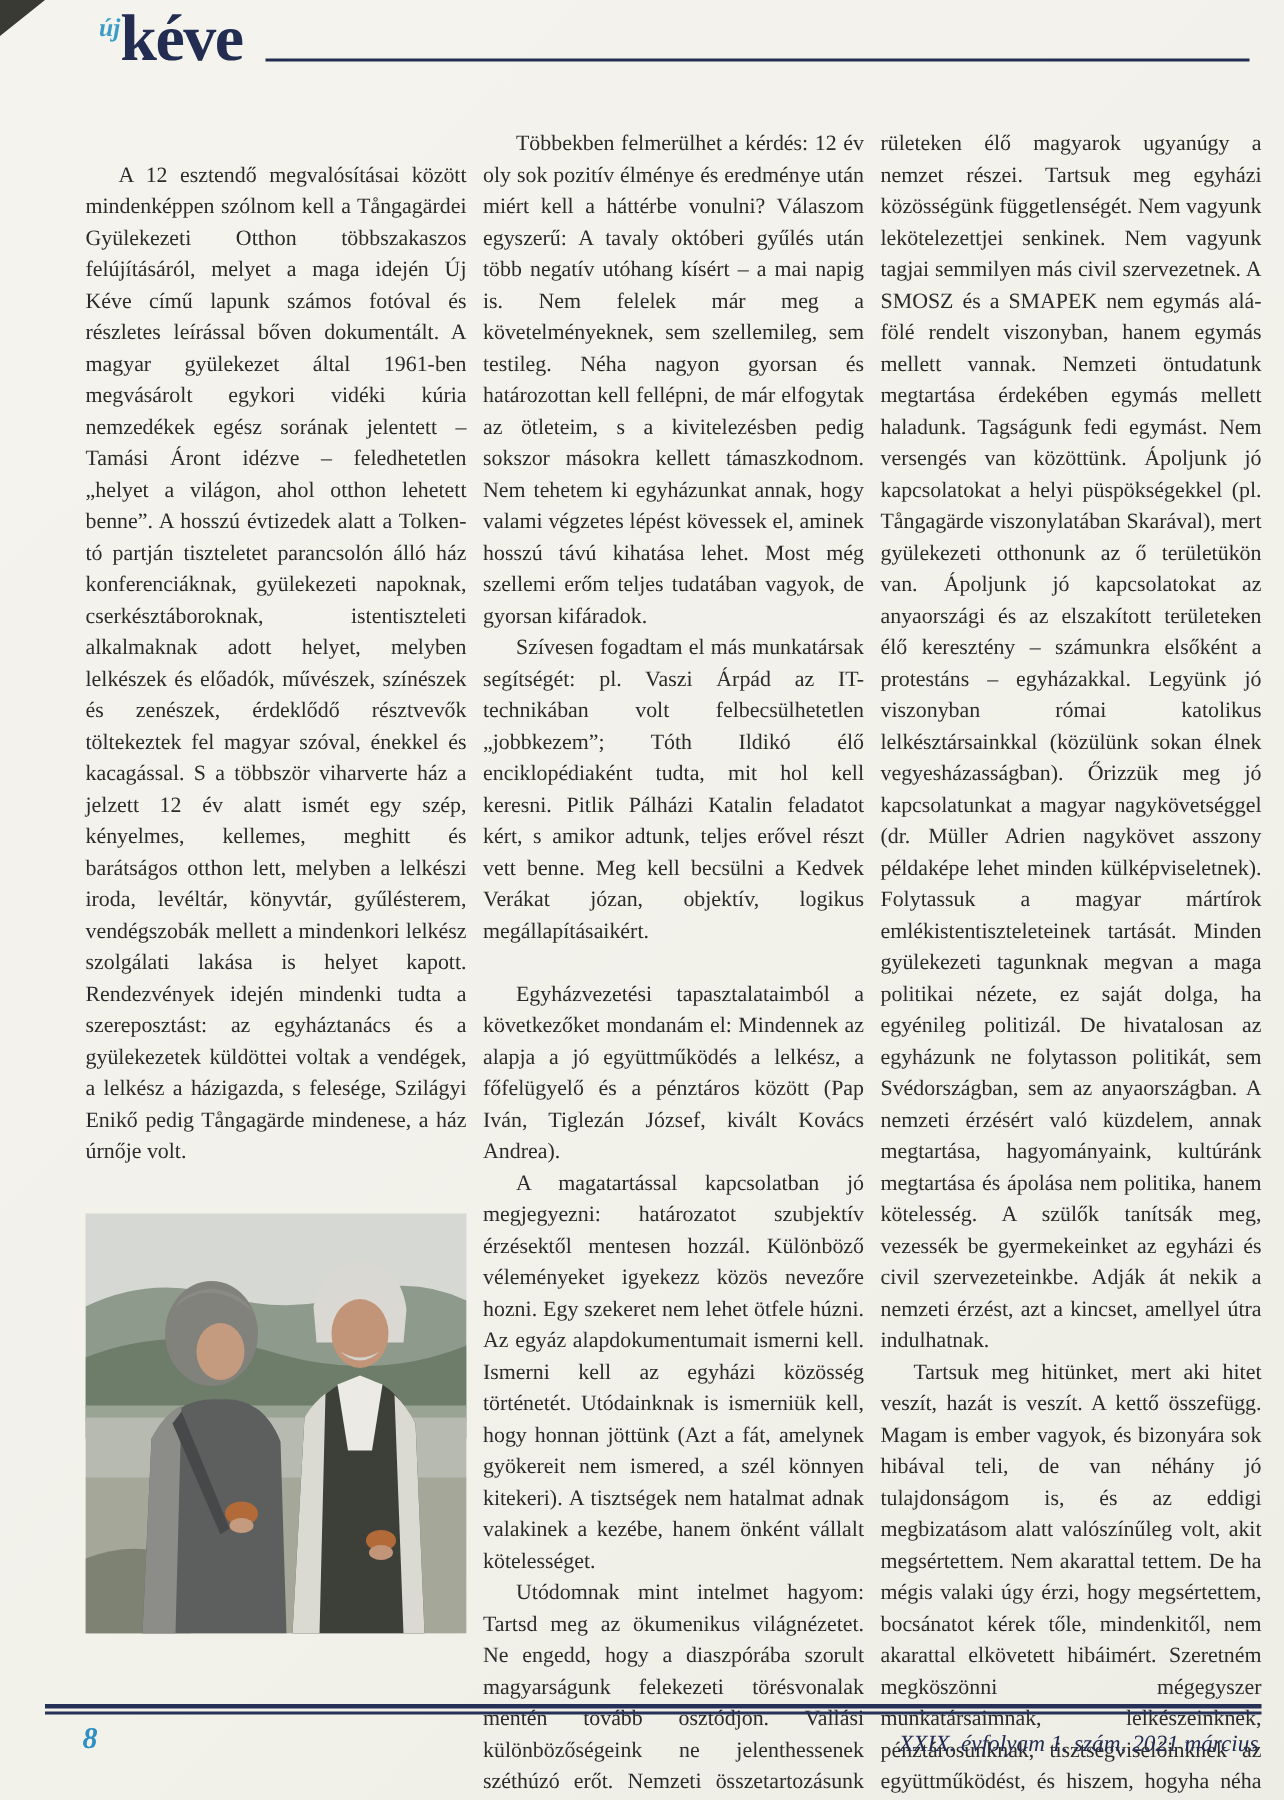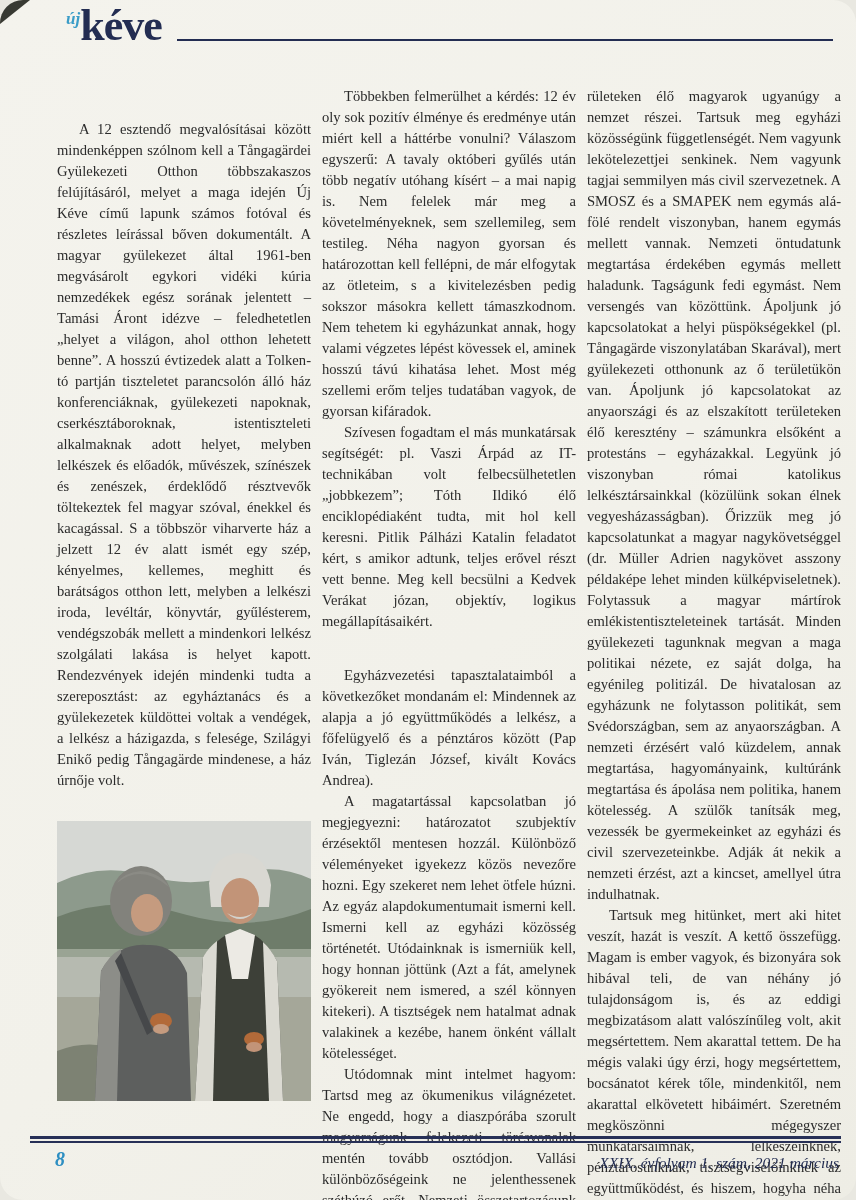--- a/index.html
+++ b/index.html
@@ -4,21 +4,20 @@
 <style>
   html,body{margin:0;padding:0;}
   body{background:#e9e8e1;}
   .page{
     position:relative;
     width:856px;height:1200px;
     margin:0 auto;
     background:linear-gradient(135deg,#f4f3ed 0%,#f2f1ea 55%,#eeede5 100%);
     overflow:hidden;
     font-family:"Liberation Serif", serif;
-    border-radius:23px;
   }
   
   .corner{
     position:absolute;left:0;top:0;width:0;height:0;
     border-top:24px solid #23261e;border-right:30px solid transparent;
     opacity:.9;
   }
   
   .masthead{position:absolute;left:66px;top:4px;white-space:nowrap;}
   .logo-uj{
@@ -42,21 +41,21 @@
     display:flex;gap:11px;
   }
   .col{width:254px;flex:0 0 254px;}
   p.para{
     margin:0;
     font-size:14.6px;line-height:21px;
     text-align:justify;color:#2b2b2b;
     hyphens:auto;-webkit-hyphens:auto;
   }
   p.indent{text-indent:22px;}
-  p.gapped{margin-top:33px;}
+  p.gapped{margin-top:21px;}
   
   figure.photo-fig{margin:30px 0 0 0;width:254px;}
   figure.photo-fig svg{display:block;}
   
   .footer-rule{
     position:absolute;left:30px;top:1136px;width:811px;height:2px;
     border-top:3px solid #273057;border-bottom:2px solid #273057;
   }
   .page-number{
     position:absolute;left:55px;top:1148px;

